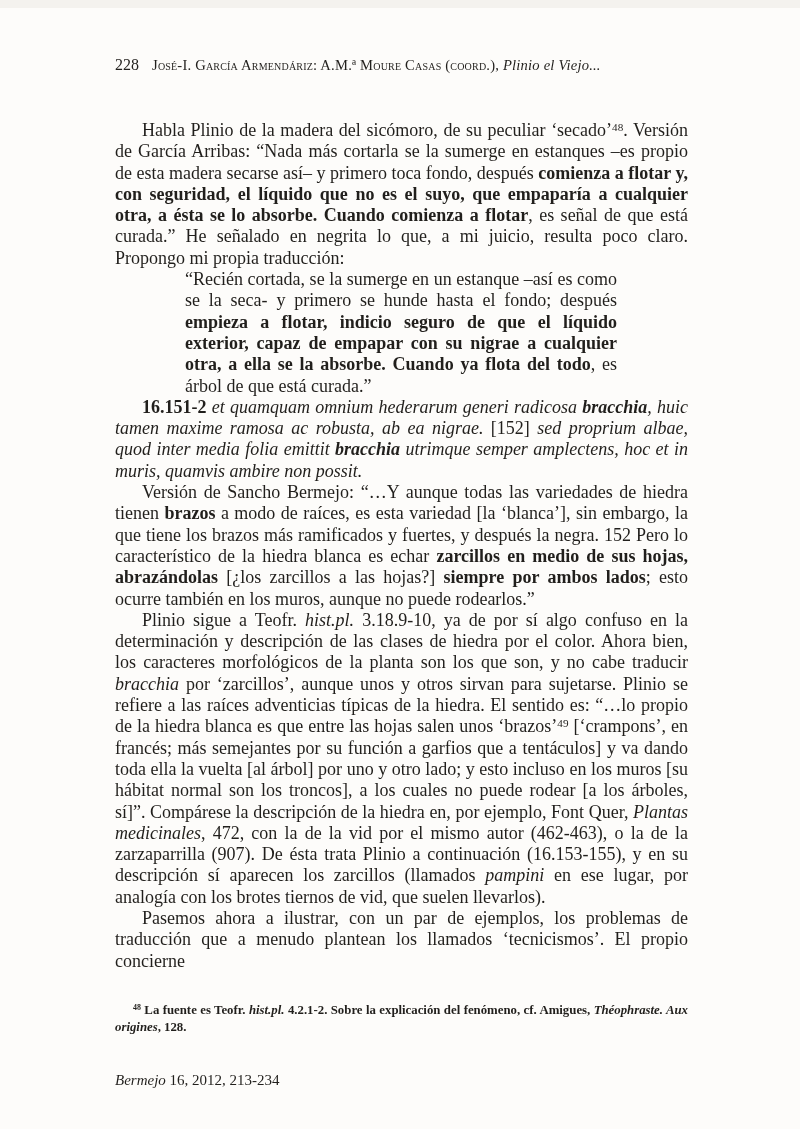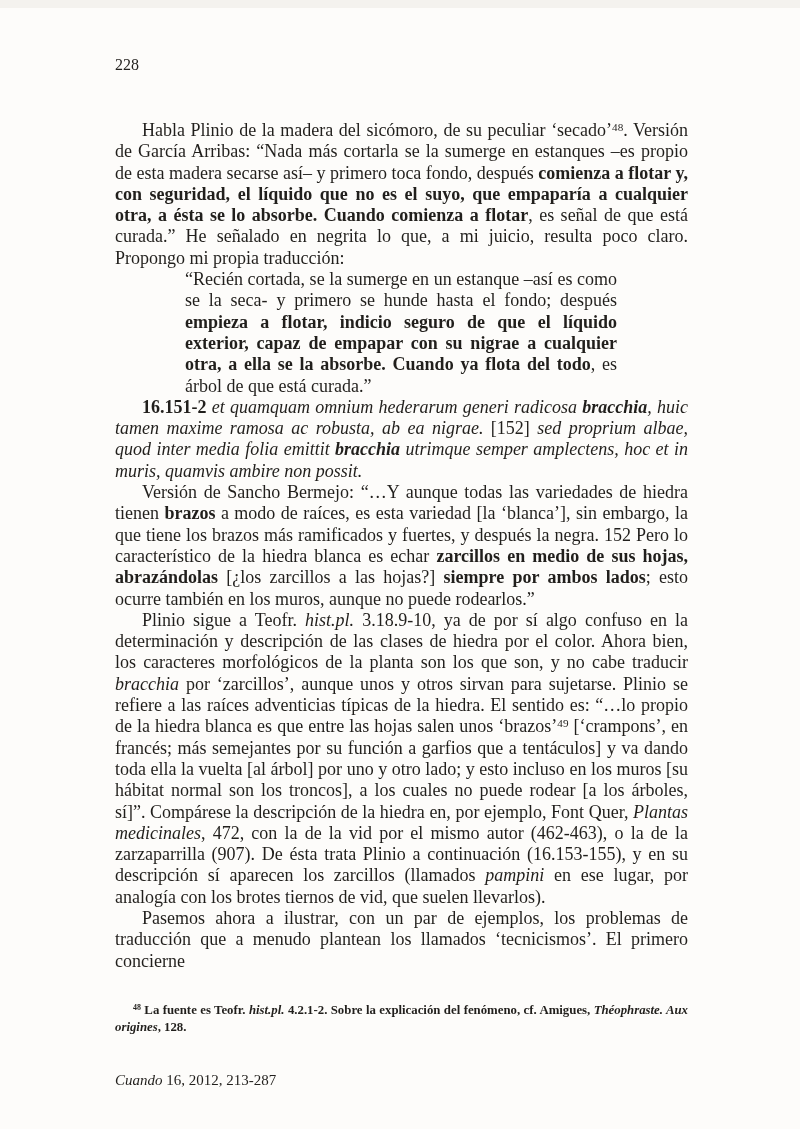--- a/index.html
+++ b/index.html
@@ -64,30 +64,31 @@
     font-size: 15px;
   }
 </style>
 </head>
 <body>
 
 <div class="page">
 
   <header class="running-head">
     <span class="pagenum">228</span>
+    <span class="running-title"><span class="smallcaps">José-I. García Armendáriz: A.M.ª Moure Casas (coord.), </span><span class="italic">Plinio el Viejo...</span></span>
   </header>
 
   <main class="body-text">
     <p class="para indent"><span>Habla Plinio de la madera del sicómoro, de su peculiar ‘secado’</span><sup class="run-sup">48</sup><span>. Versión de García Arribas: “Nada más cortarla se la sumerge en estanques –es propio de esta madera secarse así– y primero toca fondo, después </span><span class="run-b">comienza a flotar y, con seguridad, el líquido que no es el suyo, que empaparía a cualquier otra, a ésta se lo absorbe. Cuando comienza a flotar</span><span>, es señal de que está curada.” He señalado en negrita lo que, a mi juicio, resulta poco claro. Propongo mi propia traducción:</span></p>
     <blockquote class="quote"><span>“Recién cortada, se la sumerge en un estanque –así es como se la seca- y primero se hunde hasta el fondo; después </span><span class="run-b">empieza a flotar, indicio seguro de que el líquido exterior, capaz de empapar con su nigrae a cualquier otra, a ella se la absorbe. Cuando ya flota del todo</span><span>, es árbol de que está curada.”</span></blockquote>
     <p class="para indent"><span class="run-b">16.151-2 </span><span class="run-i">et quamquam omnium hederarum generi radicosa </span><span class="run-bi">bracchia</span><span class="run-i">, huic tamen maxime ramosa ac robusta, ab ea nigrae. </span><span>[152] </span><span class="run-i">sed proprium albae, quod inter media folia emittit </span><span class="run-bi">bracchia</span><span class="run-i"> utrimque semper amplectens, hoc et in muris, quamvis ambire non possit.</span></p>
     <p class="para indent"><span>Versión de Sancho Bermejo: “…Y aunque todas las variedades de hiedra tienen </span><span class="run-b">brazos</span><span> a modo de raíces, es esta variedad [la ‘blanca’], sin embargo, la que tiene los brazos más ramificados y fuertes, y después la negra. 152  Pero lo característico de la hiedra blanca es echar </span><span class="run-b">zarcillos en medio de sus hojas, abrazándolas</span><span> [¿los zarcillos a las hojas?] </span><span class="run-b">siempre por ambos lados</span><span>; esto ocurre también en los muros, aunque no puede rodearlos.”</span></p>
     <p class="para indent"><span>Plinio sigue a Teofr. </span><span class="run-i">hist.pl.</span><span> 3.18.9-10, ya de por sí algo confuso en la determinación y descripción de las clases de hiedra por el color. Ahora bien, los caracteres morfológicos de la planta son los que son,  y no cabe traducir </span><span class="run-i">bracchia</span><span>  por ‘zarcillos’, aunque unos y otros sirvan para sujetarse. Plinio se refiere a las raíces adventicias típicas de la hiedra. El sentido es: “…lo propio de la hiedra blanca es que entre las hojas salen unos ‘brazos’</span><sup class="run-sup">49</sup><span> [‘crampons’, en francés; más semejantes por su función a garfios que a tentáculos] y va dando toda ella la vuelta [al árbol] por uno y otro lado; y esto incluso en los muros [su hábitat normal son los troncos], a los cuales no puede rodear [a los árboles, sí]”. Compárese la descripción de la hiedra en, por ejemplo, Font Quer, </span><span class="run-i">Plantas medicinales</span><span>, 472, con la de la vid por el mismo autor (462-463), o la de la zarzaparrilla (907). De ésta trata Plinio a continuación (16.153-155), y en su descripción sí aparecen los zarcillos (llamados </span><span class="run-i">pampini</span><span> en ese lugar, por analogía con los brotes tiernos de vid, que suelen llevarlos).</span></p>
-    <p class="para indent"><span>Pasemos ahora a ilustrar, con un par de ejemplos, los problemas de traducción que a menudo plantean los llamados ‘tecnicismos’. El primero concierne</span></p>
+    <p class="para indent"><span>Pasemos ahora a ilustrar, con un par de ejemplos, los problemas de traducción que a menudo plantean los llamados ‘tecnicismos’. El propio concierne</span></p>
   </main>
 
   <section class="footnotes">
     <p class="footnote"><sup class="run-sup">48</sup><span> La fuente es Teofr. </span><span class="run-i">hist.pl.</span><span> 4.2.1-2. Sobre la explicación del fenómeno, cf. Amigues, </span><span class="run-i">Théophraste. Aux origines</span><span>, 128.</span></p>
   </section>
 
-  <footer class="page-footer"><span class="italic">Cuando</span><span> 16, 2012, 213-287</span></footer>
+  <footer class="page-footer"><span class="italic">Bermejo</span><span> 16, 2012, 213-234</span></footer>
 
 </div>
 
 </body></html>

